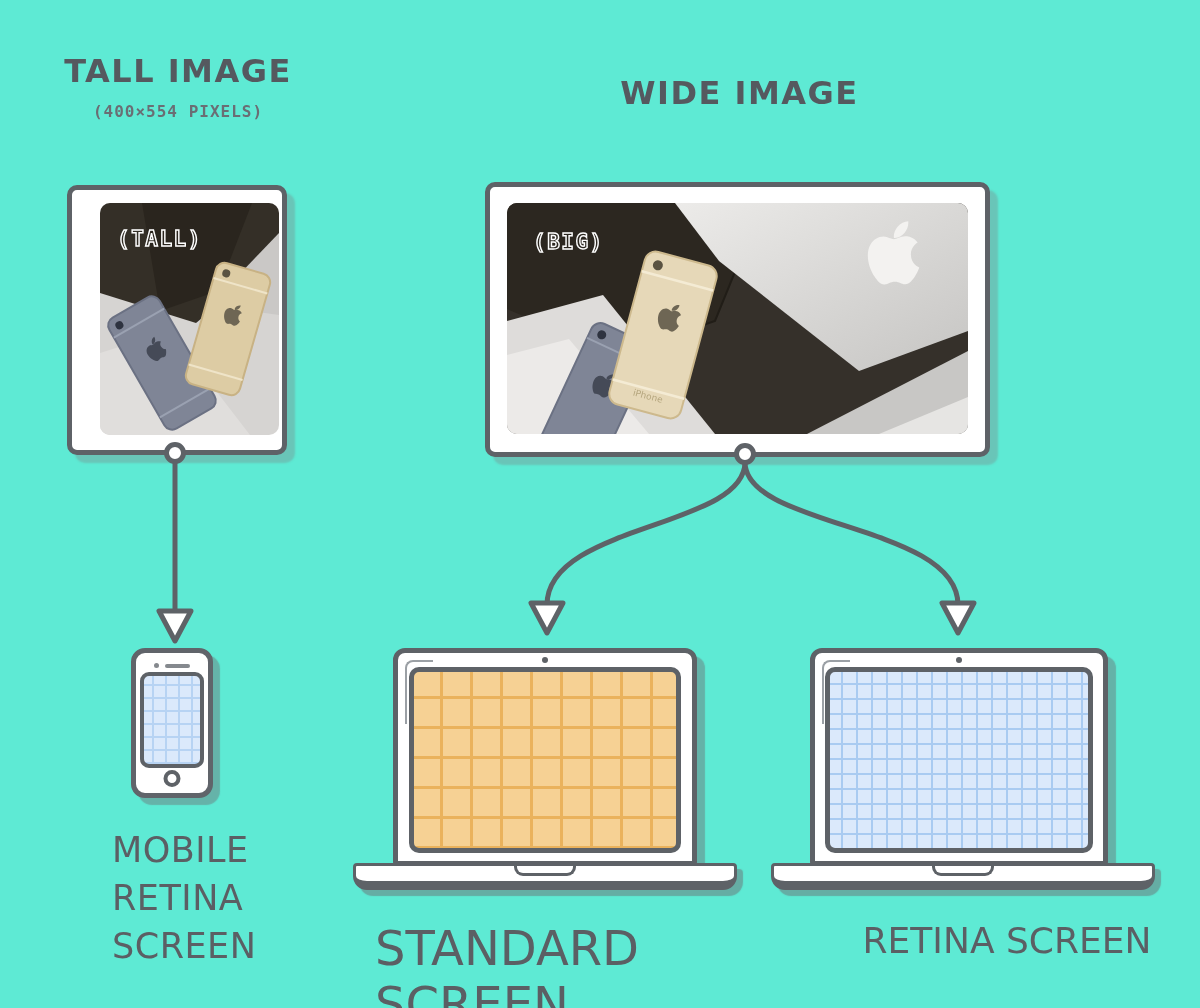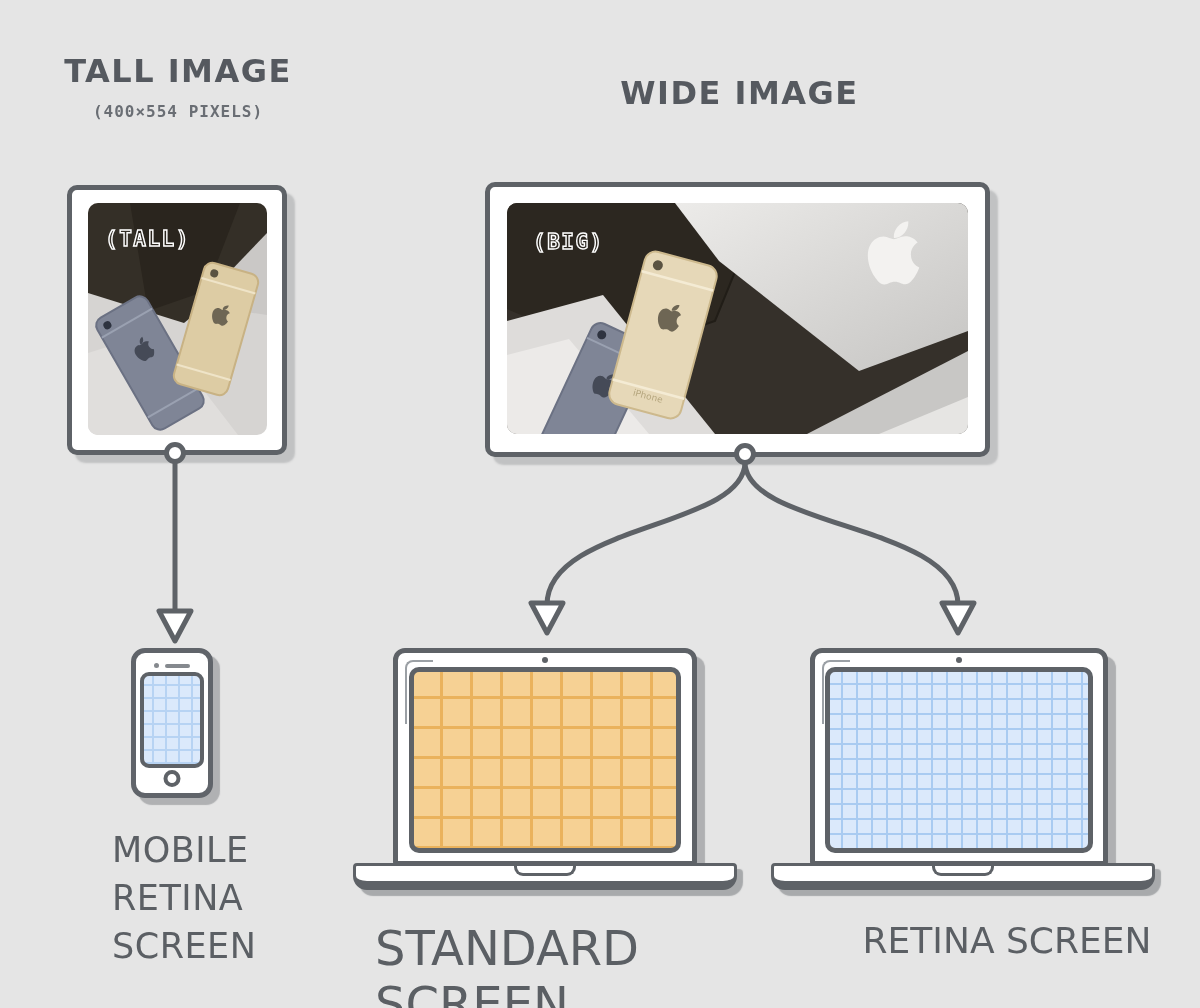--- a/index.html
+++ b/index.html
@@ -1,36 +1,36 @@
 <!DOCTYPE html>
 <html><head>
 <meta charset="utf-8">
 <style>
   * { margin:0; padding:0; box-sizing:border-box; }
   html,body { background:#ffffff; }
   .canvas {
-    position:relative; width:1200px; height:1008px; background:#e5e5e5;
+    position:relative; width:1200px; height:1008px; background:#5eead4;
     font-family:"DejaVu Sans", sans-serif; overflow:hidden;
   }
   
   .heading { position:absolute; text-align:center; color:#55595f; }
   .heading .title { font-size:32px; font-weight:bold; letter-spacing:1.5px; }
   .heading .dims  { font-family:"DejaVu Sans Mono", monospace; font-weight:bold;
                     font-size:16px; color:#6a6e74; margin-top:12px; letter-spacing:1px; }
   .tall-heading { left:38px;  top:52px; width:280px; }
   .wide-heading { left:592px; top:50px; width:295px;margin-top:24px; }
   
   .frame {
     position:absolute; background:#ffffff; border:5px solid #5e6267; border-radius:10px;
     box-shadow:8px 8px 2px rgba(125,128,132,0.35); z-index:1;
   }
   .tall-frame { left:67px;  top:185px; width:220px; height:270px; }
   .wide-frame { left:485px; top:182px; width:505px; height:275px; }
   .photo { position:absolute; border-radius:10px; overflow:hidden; }
-  .tall-frame .photo { left:16px; top:13px; width:179px; height:232px; }
+  .tall-frame .photo { left:28px; top:13px; width:179px; height:232px; }
   .wide-frame .photo { left:17px; top:16px; width:461px; height:231px; }
   .photo svg { display:block; width:100%; height:100%; }
   
   .connectors { position:absolute; left:0; top:0; width:1200px; height:1008px;
                 z-index:6; pointer-events:none; }
   
   .phone { position:absolute; left:131px; top:648px; width:82px; height:150px;
            background:#ffffff; border:5px solid #60646a; border-radius:14px;
            box-shadow:7px 7px 1px rgba(110,113,117,0.45); z-index:2; }
   .phone .spk-dot { position:absolute; left:18px; top:10px; width:5px; height:5px;

